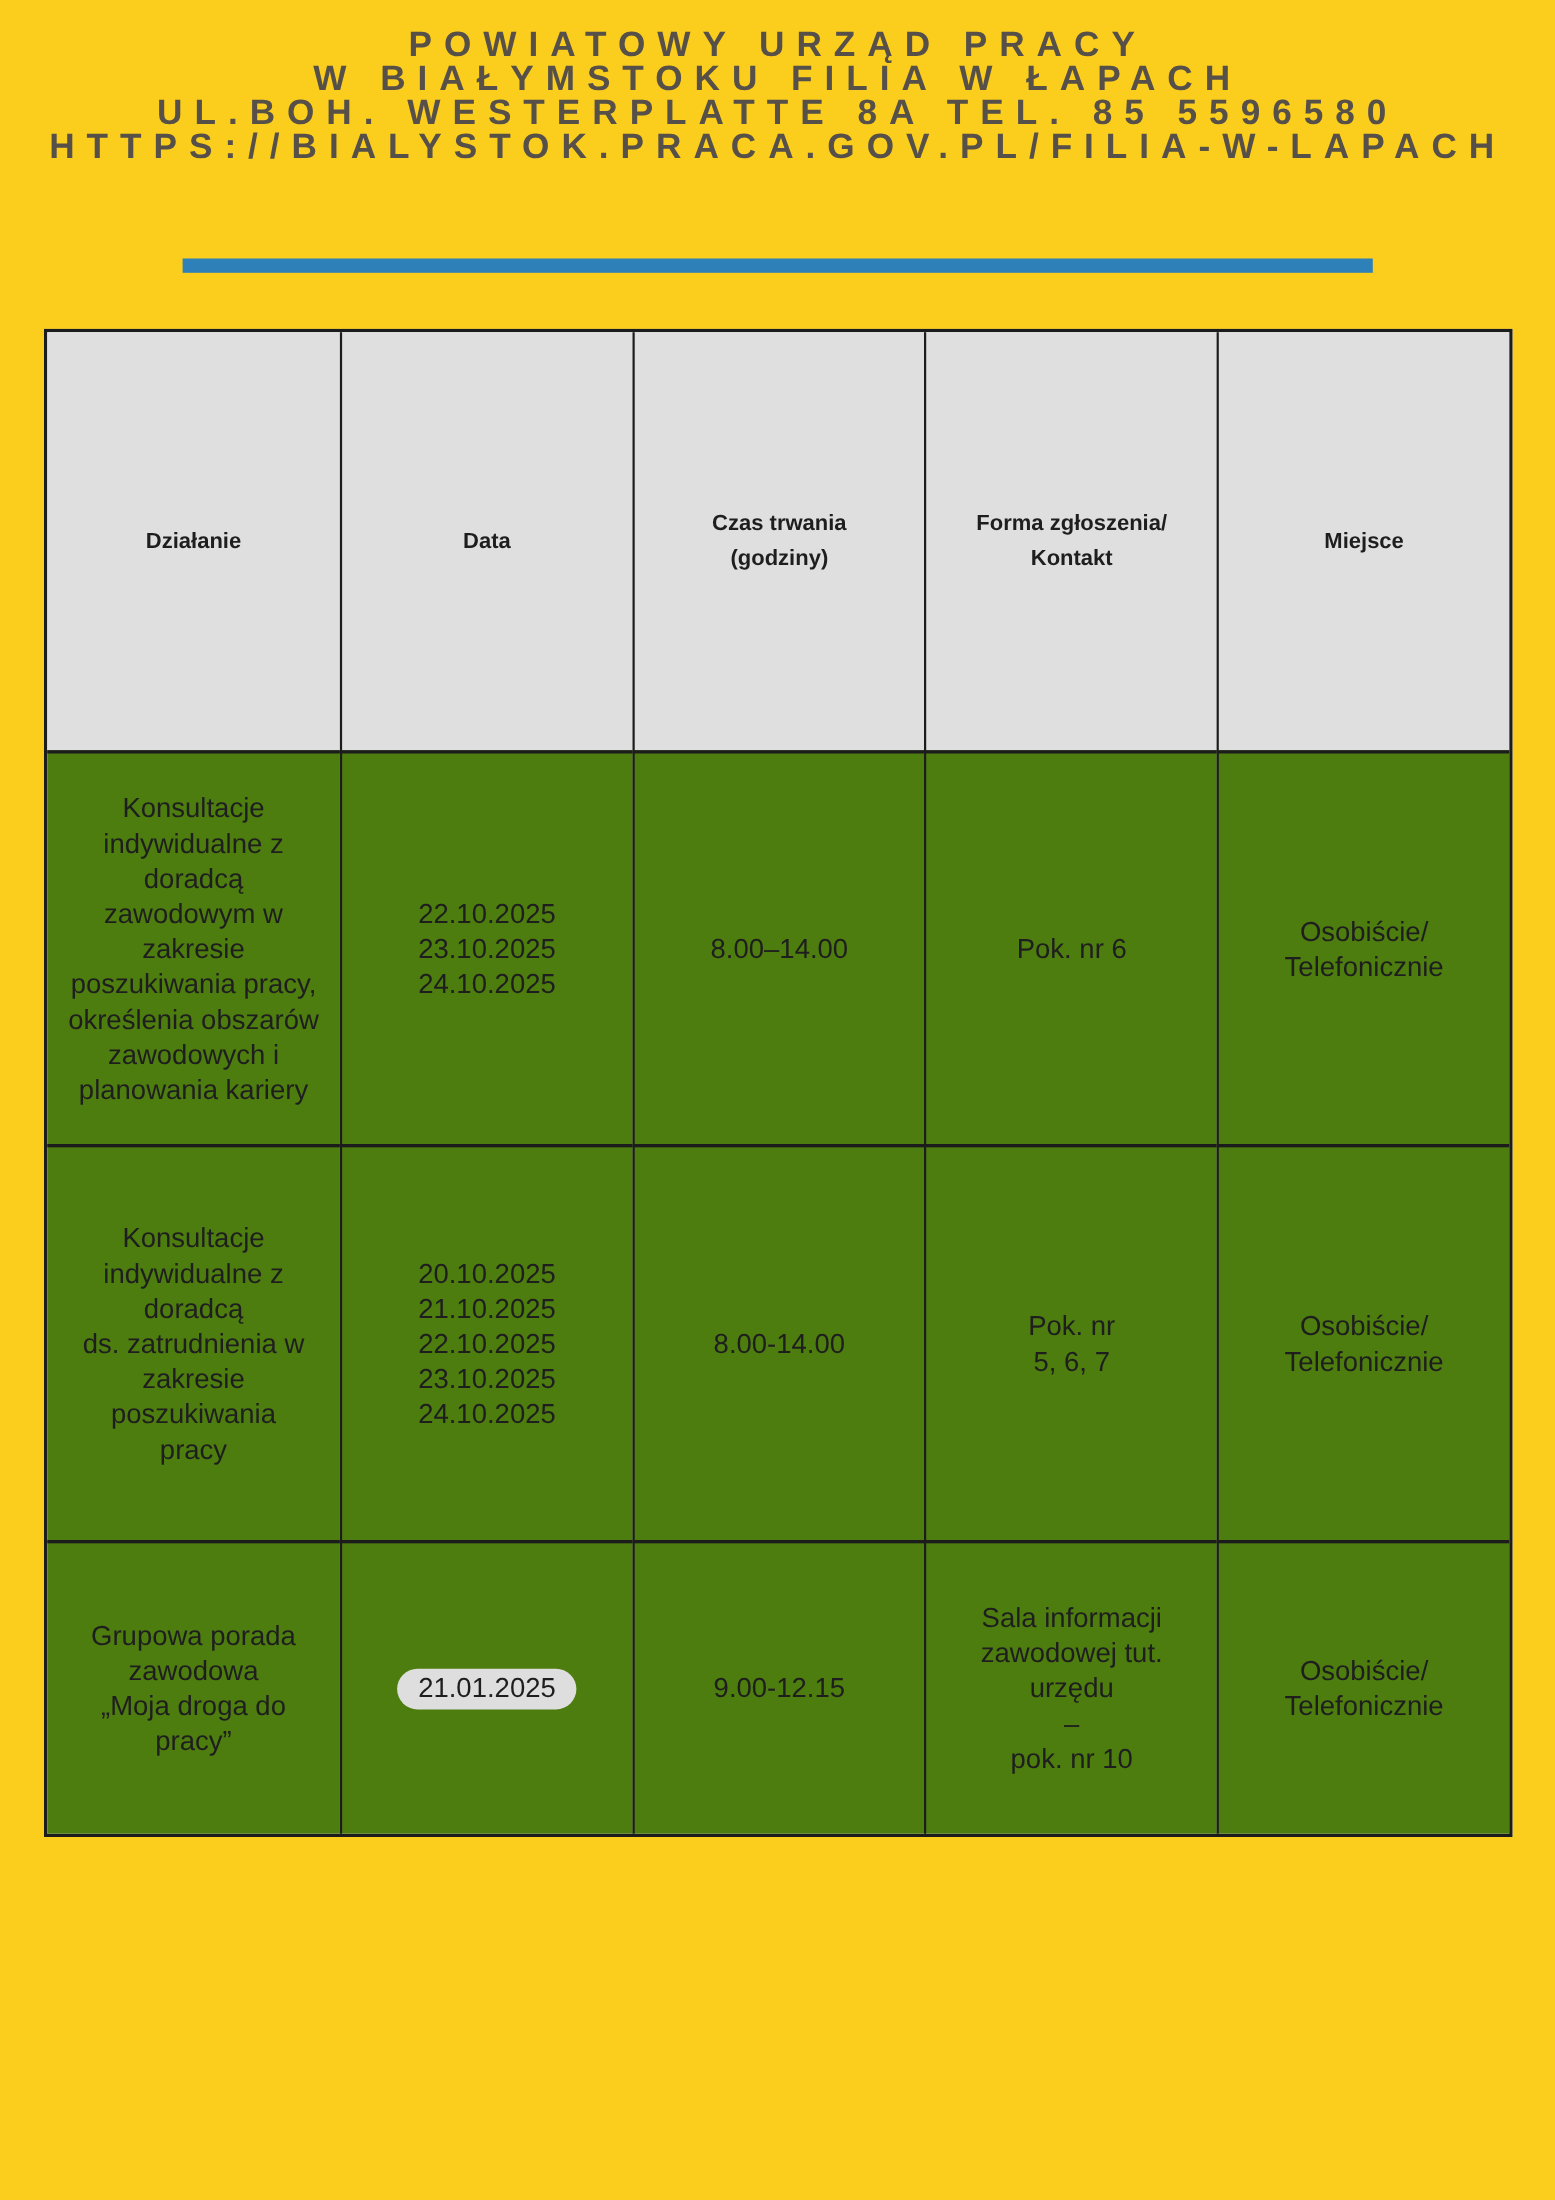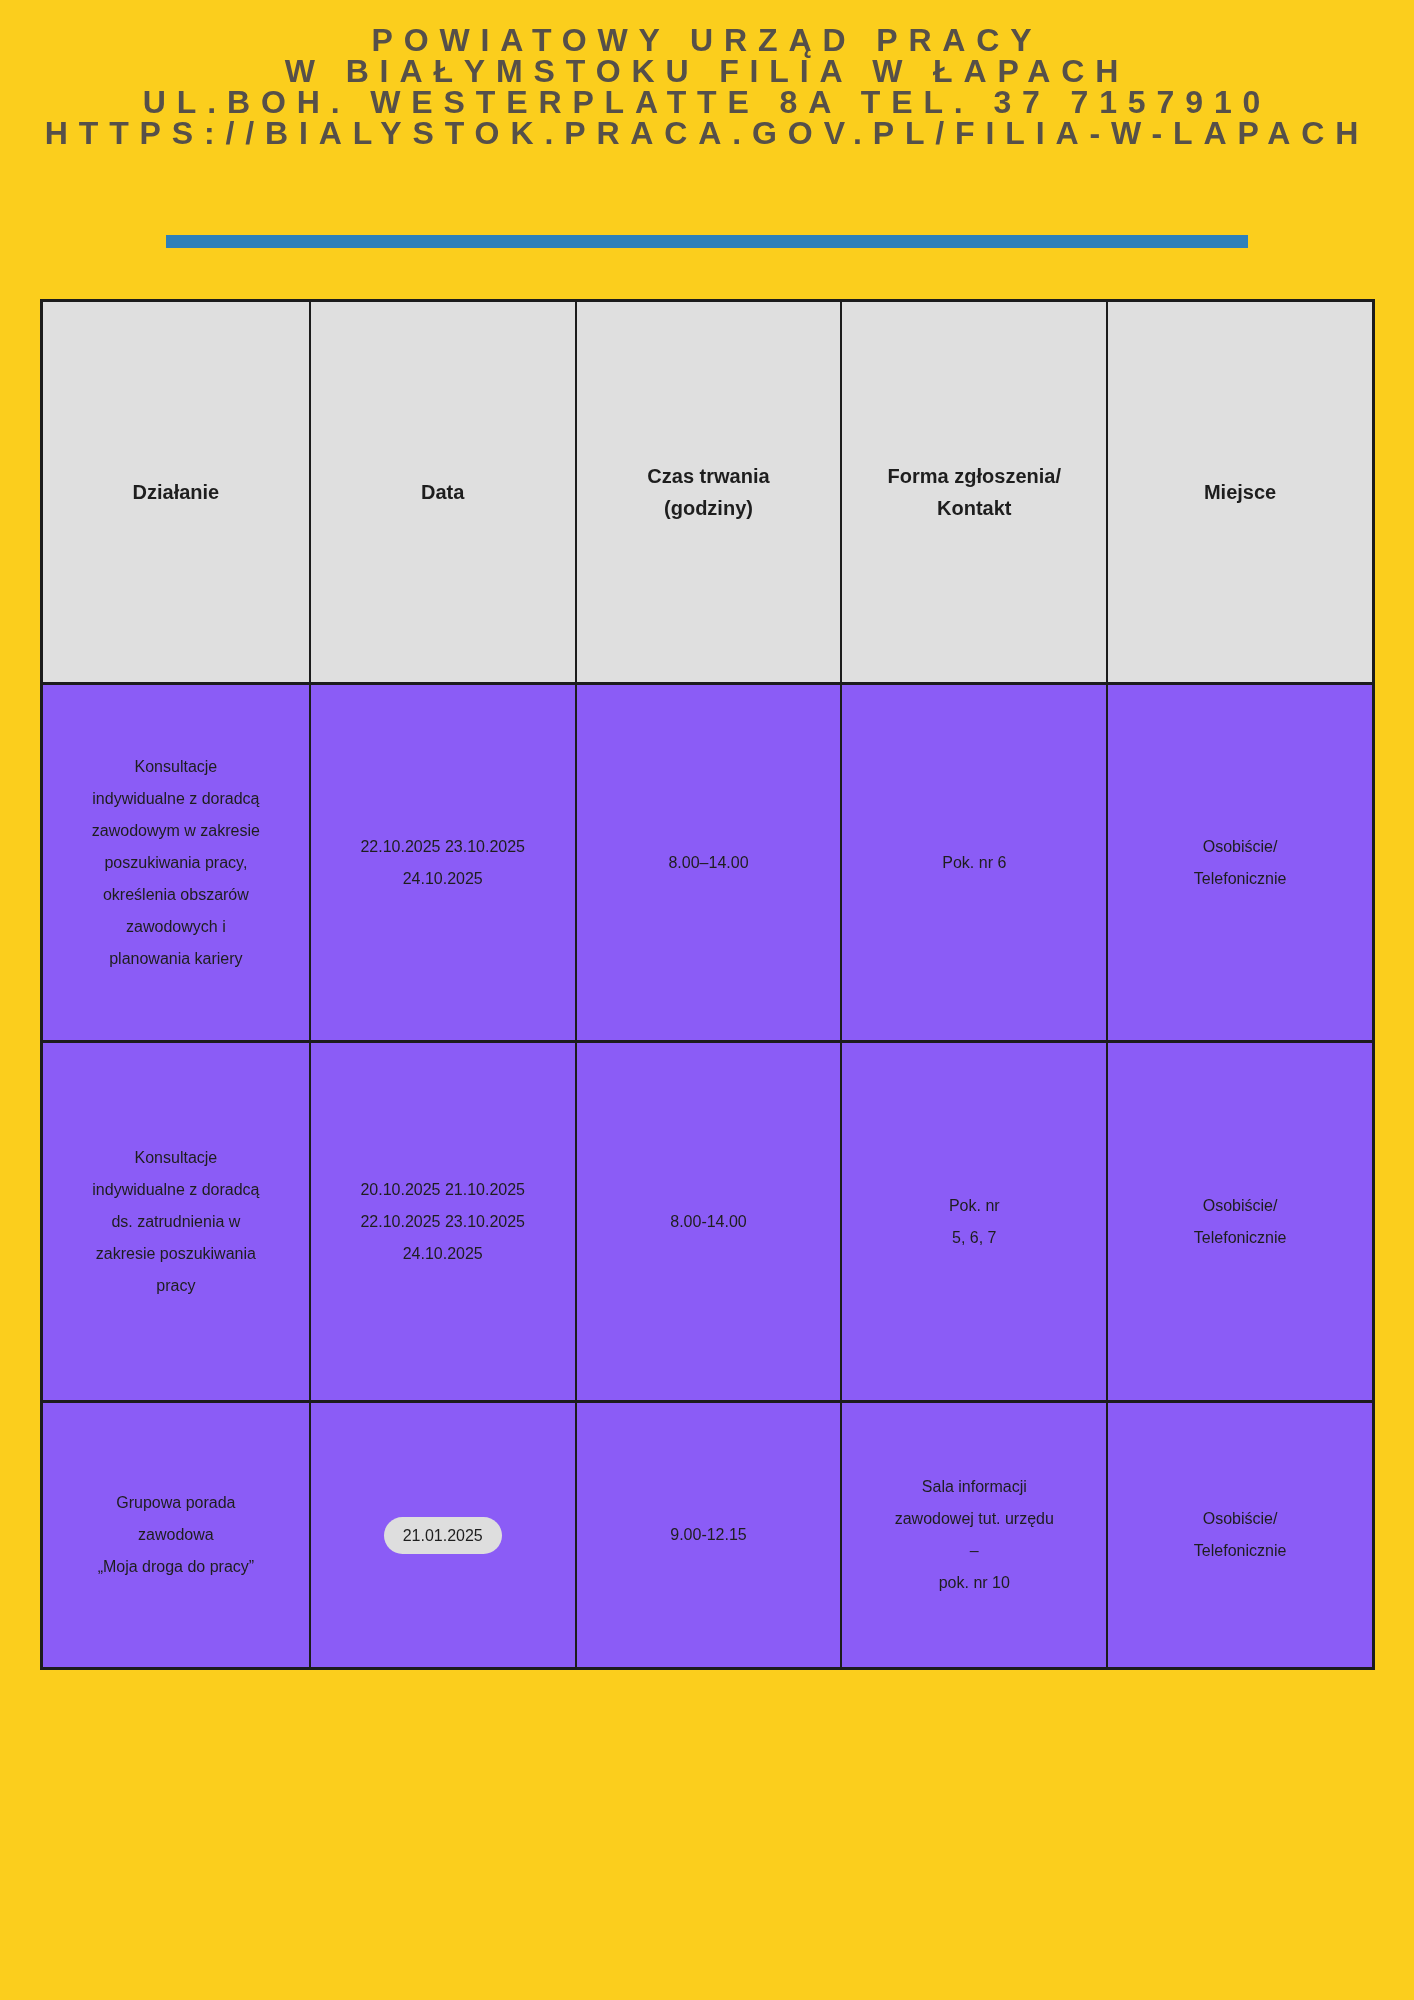--- a/index.html
+++ b/index.html
@@ -49,23 +49,23 @@
     grid-template-columns: repeat(5, 1fr);
     grid-template-rows: 380px 358px 360px auto;
   }
   .cell {
     box-sizing: border-box;
     display: flex;
     align-items: center;
     justify-content: center;
     text-align: center;
     padding: 8px 12px;
-    background: #8b5cf6;
+    background: #4d7c0f;
     color: var(--cell_text, #1e1e1e);
-    font-size: 16px;
+    font-size: 25px;
   }
   
   .table-wrap > .cell:not(:nth-child(5n+1)) {
     border-left: 2px solid var(--border, #1c1c1c);
   }
   
   .table-wrap > .cell:nth-child(n+6) {
     border-top: 3px solid var(--border, #1c1c1c);
   }
   .cell.th {
@@ -85,21 +85,21 @@
     padding: 5px 19px;
     line-height: 27px;
   }
 </style>
 </head>
 <body style="--page_bg: #FBCE1D; --banner_text: #565049; --divider: #2E80B9; --border: #1c1c1c; --header_bg: #DFDFDF; --pill_bg: #DEDEDE; --cell_text: #1e1e1e;">
 
 <header class="banner">
   <span class="bline">POWIATOWY URZĄD PRACY</span>
   <span class="bline">W BIAŁYMSTOKU FILIA W ŁAPACH</span>
-  <span class="bline">UL.BOH. WESTERPLATTE 8A TEL. 37 7157910</span>
+  <span class="bline">UL.BOH. WESTERPLATTE 8A TEL. 85 5596580</span>
   <span class="bline">HTTPS://BIALYSTOK.PRACA.GOV.PL/FILIA-W-LAPACH</span>
 </header>
 
 <div class="divider"></div>
 
 <div class="table-wrap">
 
   <div class="cell th">
       <span class="cell-text">Działanie</span>
     </div>

